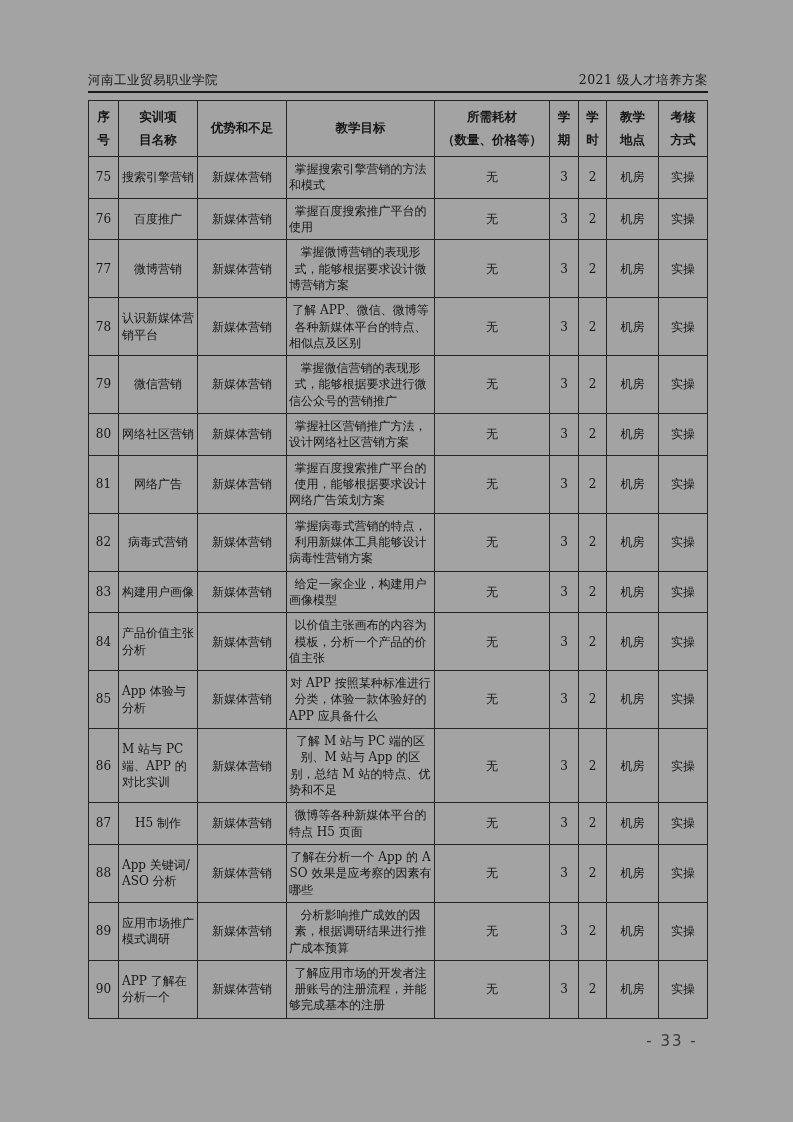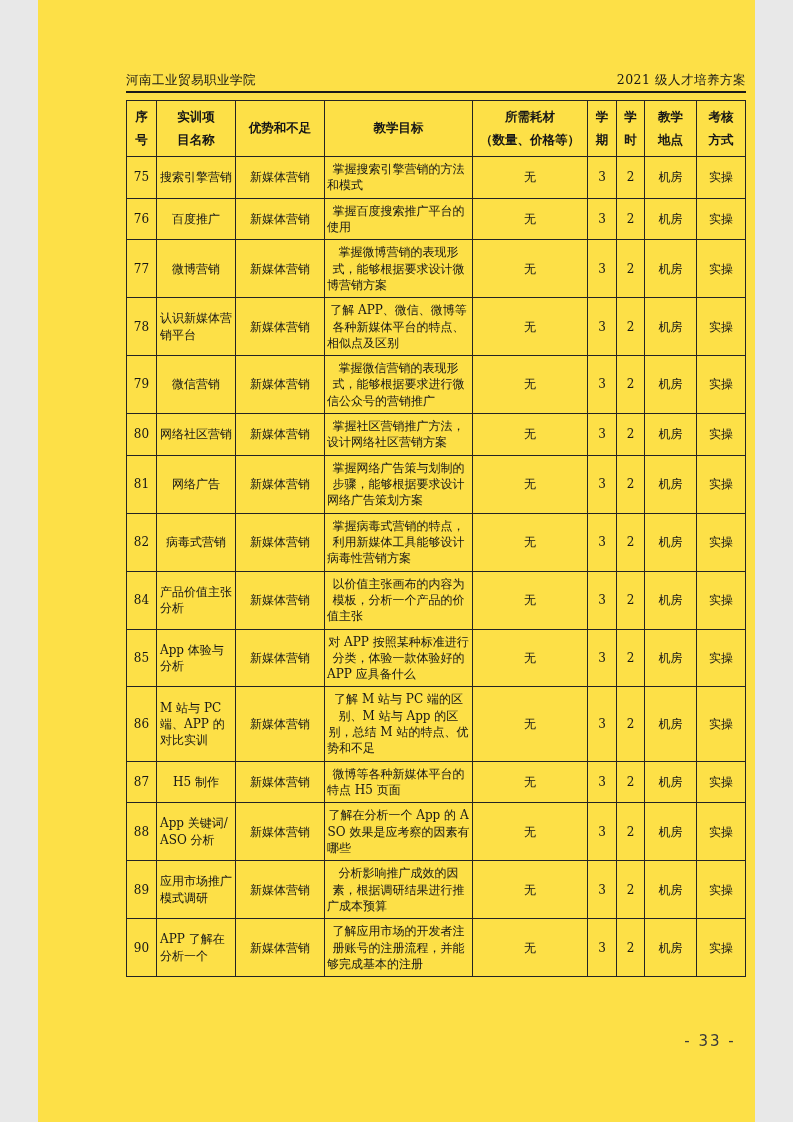--- a/index.html
+++ b/index.html
@@ -1,19 +1,19 @@
 <!DOCTYPE html>
 <html><head>
 <meta charset="utf-8">
 <style>
   html,body{margin:0;padding:0;background:#e8e8e8;}
   .page{
     position:relative;
-    width:717px;height:1122px;
-    background:#fde047;
+    width:793px;height:1122px;
+    background:#a3a3a3;
     font-family:"DejaVu Serif", serif;
     color:#161616;
     overflow:hidden;
     margin:0 auto;
   }
   .doc-header{
     position:absolute;left:88px;top:72px;width:620px;
     display:flex;justify-content:space-between;
     font-size:12.5px;letter-spacing:0.5px;
   }
@@ -177,40 +177,51 @@
     <td class="c-sem">3</td>
     <td class="c-hours">2</td>
     <td class="c-loc">机房</td>
     <td class="c-assess">实操</td>
   </tr>
 
   <tr>
     <td class="c-no">81</td>
     <td class="c-project">网络广告</td>
     <td class="c-course">新媒体营销</td>
-    <td class="c-goal">掌握网络广告策与划制的步骤，能够根据要求设计网络广告策划方案</td>
+    <td class="c-goal">掌握百度搜索推广平台的使用，能够根据要求设计网络广告策划方案</td>
     <td class="c-consumable">无</td>
     <td class="c-sem">3</td>
     <td class="c-hours">2</td>
     <td class="c-loc">机房</td>
     <td class="c-assess">实操</td>
   </tr>
 
   <tr>
     <td class="c-no">82</td>
     <td class="c-project">病毒式营销</td>
     <td class="c-course">新媒体营销</td>
     <td class="c-goal">掌握病毒式营销的特点，利用新媒体工具能够设计病毒性营销方案</td>
     <td class="c-consumable">无</td>
     <td class="c-sem">3</td>
     <td class="c-hours">2</td>
     <td class="c-loc">机房</td>
     <td class="c-assess">实操</td>
   </tr>
 
+  <tr>
+    <td class="c-no">83</td>
+    <td class="c-project">构建用户画像</td>
+    <td class="c-course">新媒体营销</td>
+    <td class="c-goal">给定一家企业，构建用户画像模型</td>
+    <td class="c-consumable">无</td>
+    <td class="c-sem">3</td>
+    <td class="c-hours">2</td>
+    <td class="c-loc">机房</td>
+    <td class="c-assess">实操</td>
+  </tr>
 
   <tr>
     <td class="c-no">84</td>
     <td class="c-project left">产品价值主张分析</td>
     <td class="c-course">新媒体营销</td>
     <td class="c-goal">以价值主张画布的内容为模板，分析一个产品的价值主张</td>
     <td class="c-consumable">无</td>
     <td class="c-sem">3</td>
     <td class="c-hours">2</td>
     <td class="c-loc">机房</td>

